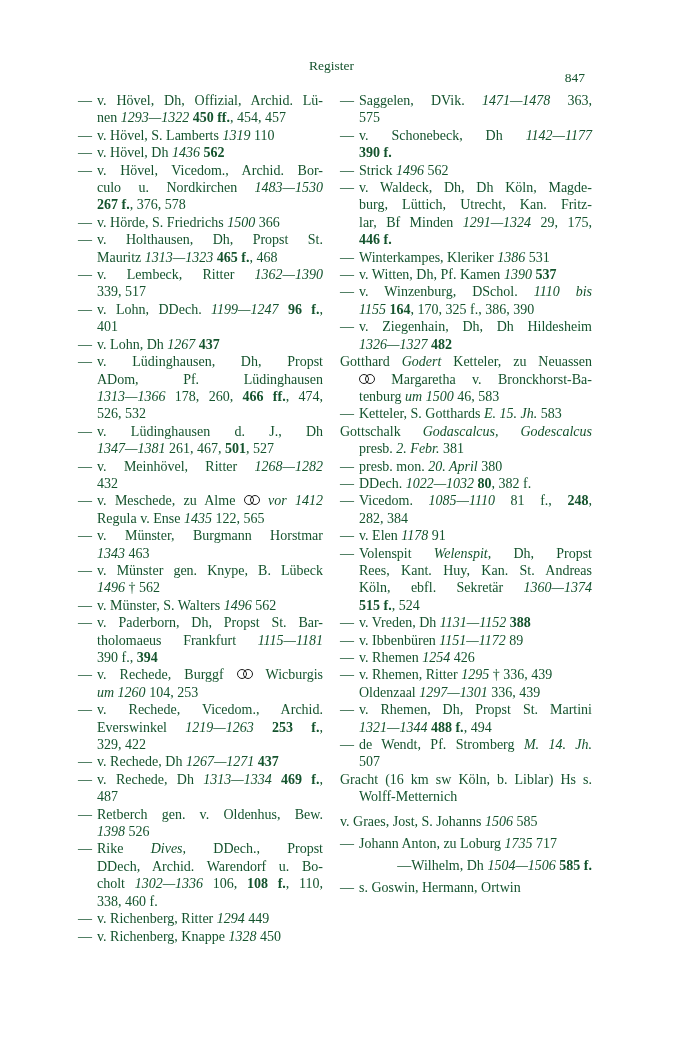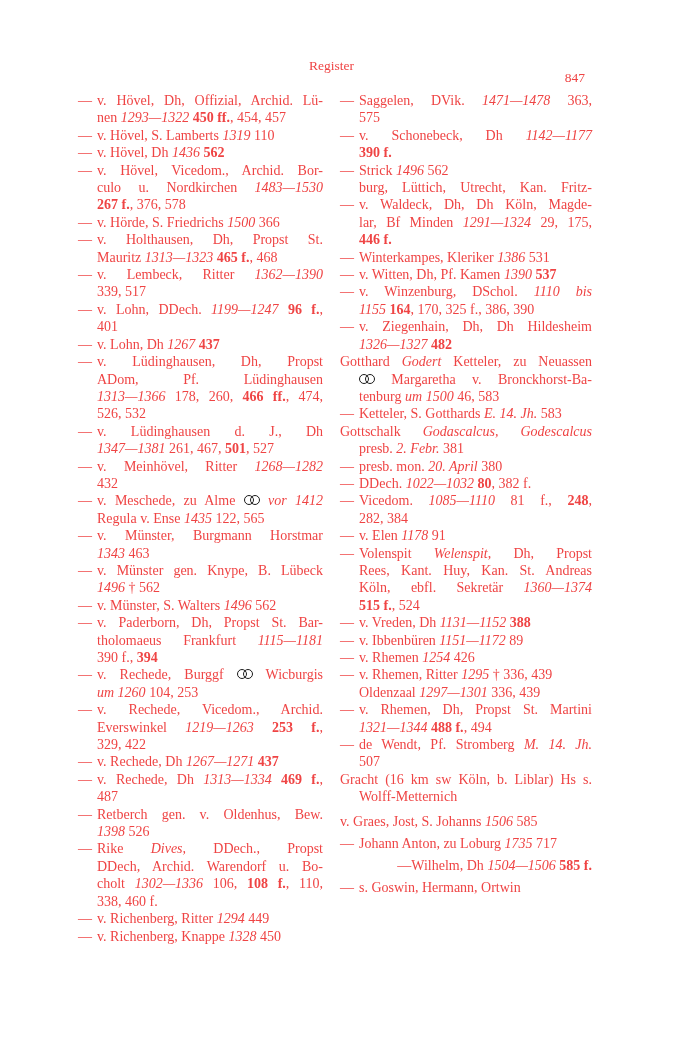--- a/index.html
+++ b/index.html
@@ -1,20 +1,20 @@
 <!DOCTYPE html>
 <html><head>
 <meta charset="utf-8">
 <style>
   html,body{margin:0;padding:0;background:#ffffff;}
   .page{
     position:relative;
     width:700px;height:1048px;
     background:#ffffff;
-    color:#ef4444;
+    color:#14532d;
     font-family:"Liberation Serif","DejaVu Serif",serif;
     overflow:hidden;
   }
   .header{
     position:absolute;left:78px;top:58px;width:507px;height:18px;
     font-size:13.5px;
   }
   .running-title{
     position:absolute;left:50%;transform:translateX(-50%);
     white-space:nowrap;
@@ -160,22 +160,22 @@
           <div class="ln cont">575</div>
         </div>
         <div class="entry">
           <div class="ln j"><span class="dash">—</span>v. Schonebeck, Dh <i>1142—1177</i></div>
           <div class="ln cont"><b>390 f.</b></div>
         </div>
         <div class="entry">
           <div class="ln"><span class="dash">—</span>Strick <i>1496</i> 562</div>
         </div>
         <div class="entry">
+          <div class="ln j"><span class="dash">—</span>v. Waldeck, Dh, Dh Köln, Magde-</div>
           <div class="ln cont j">burg, Lüttich, Utrecht, Kan. Fritz-</div>
-          <div class="ln j"><span class="dash">—</span>v. Waldeck, Dh, Dh Köln, Magde-</div>
           <div class="ln cont j">lar, Bf Minden <i>1291—1324</i> 29, 175,</div>
           <div class="ln cont"><b>446 f.</b></div>
         </div>
         <div class="entry">
           <div class="ln"><span class="dash">—</span>Winterkampes, Kleriker <i>1386</i> 531</div>
         </div>
         <div class="entry">
           <div class="ln"><span class="dash">—</span>v. Witten, Dh, Pf. Kamen <i>1390</i> <b>537</b></div>
         </div>
         <div class="entry">
@@ -185,21 +185,21 @@
         <div class="entry">
           <div class="ln j"><span class="dash">—</span>v. Ziegenhain, Dh, Dh Hildesheim</div>
           <div class="ln cont"><i>1326—1327</i> <b>482</b></div>
         </div>
         <div class="entry">
           <div class="ln j">Gotthard <i>Godert</i> Ketteler, zu Neuassen</div>
           <div class="ln cont j"><span class="marr"><i></i><i></i></span> Margaretha v. Bronckhorst-Ba-</div>
           <div class="ln cont">tenburg <i>um 1500</i> 46, 583</div>
         </div>
         <div class="entry">
-          <div class="ln"><span class="dash">—</span>Ketteler, S. Gotthards <i>E. 14. Jh.</i> 583</div>
+          <div class="ln"><span class="dash">—</span>Ketteler, S. Gotthards <i>E. 15. Jh.</i> 583</div>
         </div>
         <div class="entry">
           <div class="ln j">Gottschalk <i>Godascalcus, Godescalcus</i></div>
           <div class="ln cont">presb. <i>2. Febr.</i> 381</div>
         </div>
         <div class="entry">
           <div class="ln"><span class="dash">—</span>presb. mon. <i>20. April</i> 380</div>
         </div>
         <div class="entry">
           <div class="ln"><span class="dash">—</span>DDech. <i>1022—1032</i> <b>80</b>, 382 f.</div>

